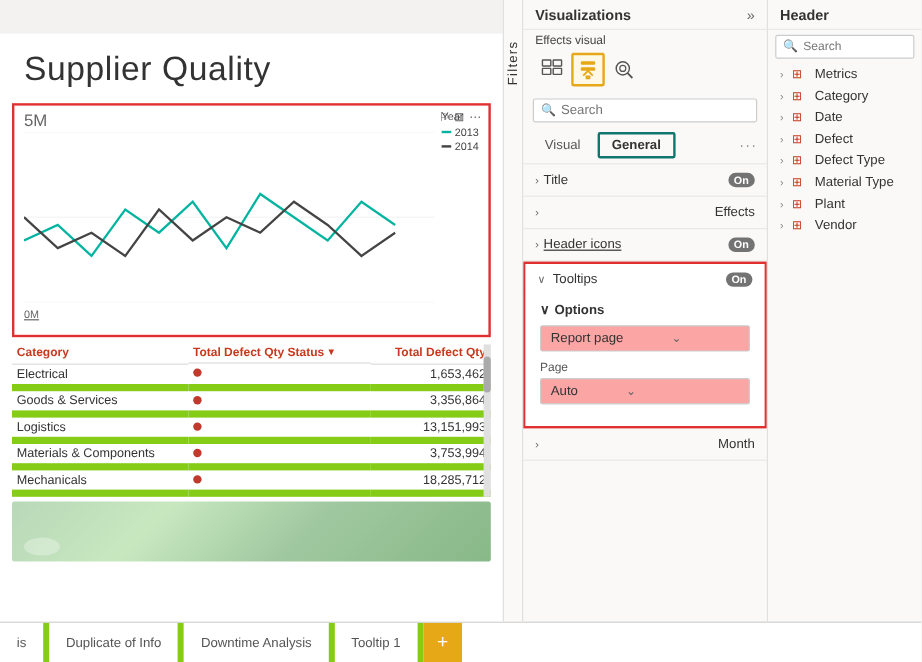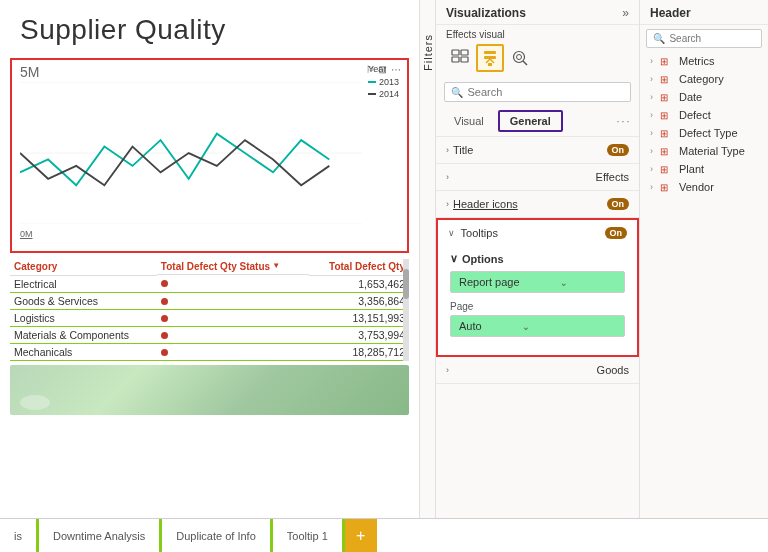--- a/index.html
+++ b/index.html
@@ -20,20 +20,21 @@
       flex: 1;
       overflow: hidden;
     }
 
     
     .report-canvas {
       flex: 1;
       background: white;
       position: relative;
       overflow: hidden;
+      margin-top: 28px;
     }
 
     .report-title {
       font-size: 28px;
       font-weight: 300;
       color: #333;
       padding: 14px 20px 6px;
       letter-spacing: 0.5px;
     }
 
@@ -117,21 +118,21 @@
       font-weight: 600;
       border-bottom: 1px solid #ddd;
       padding: 2px 4px;
       text-align: left;
       font-size: 10px;
     }
 
     .table-row-data td {
       padding: 2px 4px;
       color: #333;
-      border-bottom: 1px solid #84cc16;
+      border-bottom: 6px solid #84cc16;
     }
 
     .table-row-data td.num {
       text-align: right;
     }
 
     .dot-red {
       display: inline-block;
       width: 7px;
       height: 7px;
@@ -299,21 +300,21 @@
 
     .viz-tab {
       padding: 3px 10px;
       font-size: 11px;
       cursor: pointer;
       border-radius: 2px;
       color: #555;
     }
 
     .viz-tab.active {
-      border: 2px solid #4c1d95;
+      border: 2px solid #0f766e;
       color: #333;
       font-weight: 600;
     }
 
     .viz-tab-dots {
       margin-left: auto;
       color: #888;
       cursor: pointer;
       letter-spacing: 1px;
     }
@@ -332,21 +333,21 @@
       font-size: 11px;
       color: #333;
     }
 
     .accordion-chevron {
       font-size: 9px;
       color: #666;
     }
 
     .toggle-on {
-      background: #a16207;
+      background: #737373;
       color: white;
       font-size: 9px;
       padding: 1px 5px;
       border-radius: 8px;
       font-weight: 600;
     }
 
     
     .tooltips-section {
       border: 2px solid #e03030;
@@ -391,21 +392,21 @@
       margin-bottom: 3px;
     }
 
     .dropdown-field {
       display: flex;
       align-items: center;
       justify-content: flex-start;
       border: 1px solid #ccc;
       border-radius: 2px;
       padding: 4px 8px;
-      background: #86efac;
+      background: #fca5a5;
       cursor: pointer;
       font-size: 11px;
       color: #333;
       margin-bottom: 8px;
       gap: 40px;
     }
 
     .dropdown-chevron {
       font-size: 10px;
       color: #666;
@@ -482,21 +483,21 @@
       overflow: hidden;
     }
 
     .bottom-tab {
       display: flex;
       align-items: center;
       padding: 0 14px;
       font-size: 11px;
       color: #555;
       cursor: pointer;
-      border-right: 3px solid #84cc16;
+      border-right: 5px solid #84cc16;
       white-space: nowrap;
     }
 
     .add-tab-btn {
       width: 32px;
       display: flex;
       align-items: center;
       justify-content: center;
       background: #e6a817;
       cursor: pointer;
@@ -706,21 +707,21 @@
         <div class="dropdown-field">
           <span>Auto</span>
           <span class="dropdown-chevron">⌄</span>
         </div>
       </div>
     </div>
 
     <div class="text-accordion accordion-item">
       <div class="accordion-header">
         <span class="accordion-chevron">›</span>
-        <span style="margin-left:4px;">Goods</span>
+        <span style="margin-left:4px;">Month</span>
       </div>
     </div>
 
   </div>
 
   <div class="fields-panel">
     <div class="fields-header">Header</div>
     <div class="fields-search">
       <span style="font-size:10px;color:#888;">🔍</span>
       <input type="text" placeholder="Search" style="">
@@ -766,18 +767,18 @@
         <span class="field-icon">⊞</span>
         <span>Vendor</span>
       </div>
     </div>
   </div>
 
 </div>
 
 <div class="bottom-tabs">
   <div class="bottom-tab">is</div>
+  <div class="bottom-tab">Duplicate of Info</div>
   <div class="bottom-tab">Downtime Analysis</div>
-  <div class="bottom-tab">Duplicate of Info</div>
   <div class="bottom-tab">Tooltip 1</div>
   <div class="add-tab-btn">+</div>
   <div class="bottom-tabs-spacer"></div>
 </div>
 
 </body></html>

